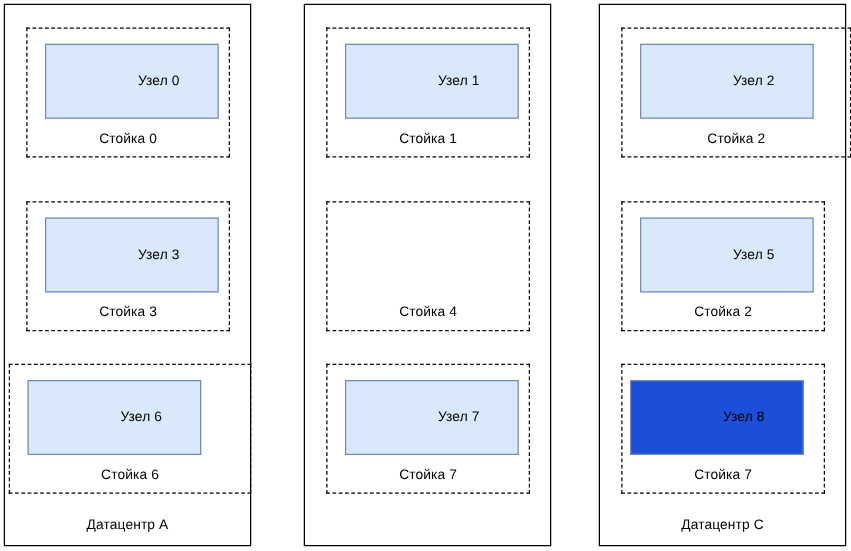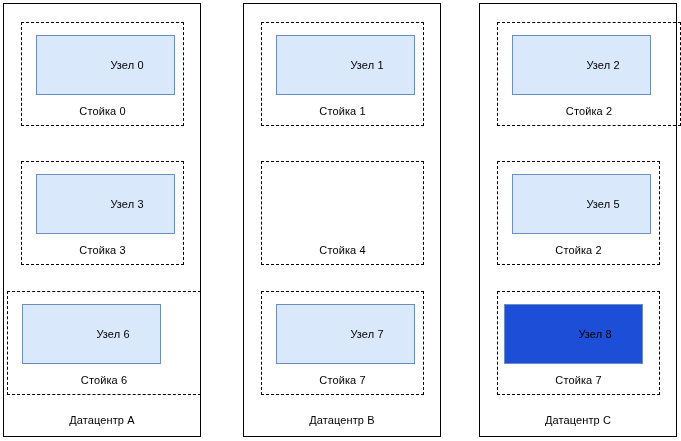--- a/index.html
+++ b/index.html
@@ -118,21 +118,20 @@
       </div>
       <div class="rack" style="left: 17px; top: 157px; width: 163px; height: 104px; border-color: rgb(0, 0, 0);">
         <div class="rack-label" style="color: rgb(0, 0, 0);">Стойка 4</div>
       </div>
       <div class="rack" style="left: 17px; top: 287px; width: 163px; height: 104px; border-color: rgb(0, 0, 0);">
         <div class="node" style="left: 14px; top: 12px; width: 139px; height: 60px; background: rgb(218, 232, 252); border-color: rgb(108, 142, 191);">
           <span class="node-label" style="color: rgb(0, 0, 0);">Узел 7</span>
         </div>
         <div class="rack-label" style="color: rgb(0, 0, 0);">Стойка 7</div>
       </div>
-      <div class="datacenter-label" style="color: rgb(0, 0, 0);">Датацентр B</div>
     </div>
     <div class="datacenter" style="left: 479px; top: 3px; width: 198px; height: 434px; border-color: rgb(0, 0, 0);">
       <div class="rack" style="left: 17px; top: 18px; width: 184px; height: 104px; border-color: rgb(0, 0, 0);">
         <div class="node" style="left: 14px; top: 12px; width: 139px; height: 60px; background: rgb(218, 232, 252); border-color: rgb(108, 142, 191);">
           <span class="node-label" style="color: rgb(0, 0, 0);">Узел 2</span>
         </div>
         <div class="rack-label" style="color: rgb(0, 0, 0);">Стойка 2</div>
       </div>
       <div class="rack" style="left: 17px; top: 157px; width: 163px; height: 104px; border-color: rgb(0, 0, 0);">
         <div class="node" style="left: 14px; top: 12px; width: 139px; height: 60px; background: rgb(218, 232, 252); border-color: rgb(108, 142, 191);">

